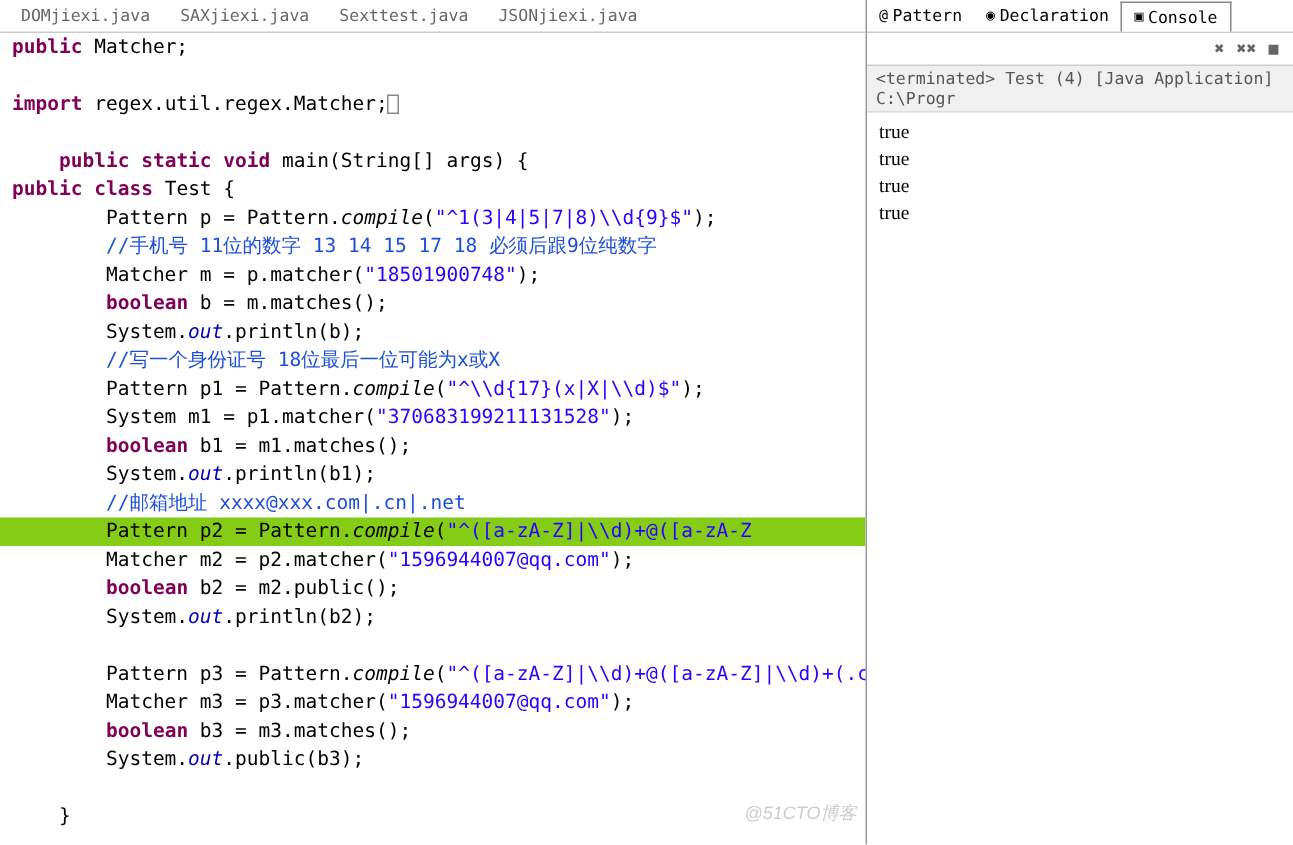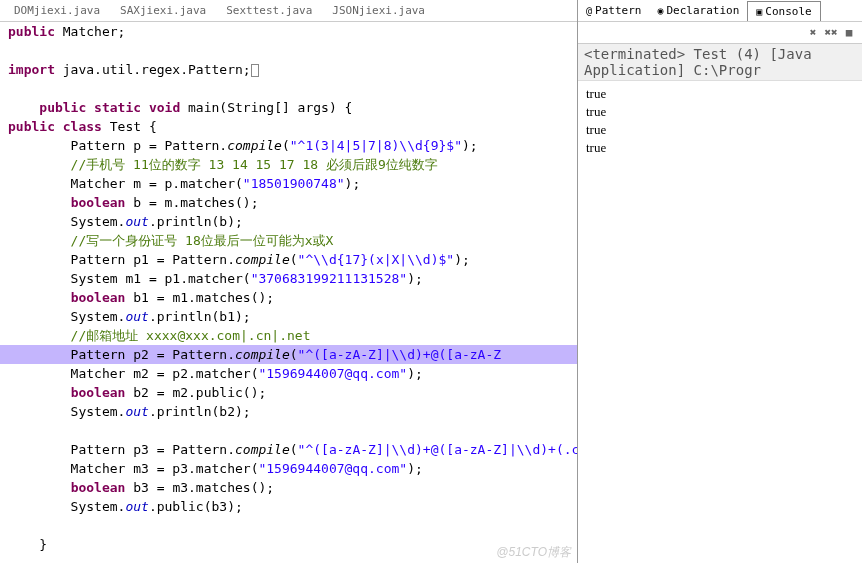--- a/index.html
+++ b/index.html
@@ -1,53 +1,53 @@
 <!DOCTYPE html>
 <html><head>
   <meta charset="utf-8">
   <style>
     * { margin: 0; padding: 0; box-sizing: border-box; }
     body { font-family: Consolas, monospace; font-size: 13px; background: #fff; display: flex; height: 563px; width: 862px; overflow: hidden; }
     .editor-pane { flex: 1; padding: 4px 0; overflow: hidden; position: relative; }
     .tabs-bar { display: flex; gap: 8px; padding: 0 8px; border-bottom: 1px solid #ccc; height: 18px; font-size: 11px; color: #666; }
     .tab { padding: 0 6px; }
     .code-line { padding: 0 8px; line-height: 19px; white-space: pre; }
-    .highlight-line { background: #c4b5fd; }
+    .highlight-line { background: #84cc16; }
     .kw { color: #7f0055; font-weight: bold; }
     .str { color: #2a00ff; }
-    .comm { color: #4d7c0f; }
+    .comm { color: #1d4ed8; }
     .static-it { color: #0000c0; font-style: italic; }
     .method-it { font-style: italic; }
     .cursor-box { display: inline-block; border: 1px solid #888; width: 8px; height: 13px; vertical-align: middle; }
     .right-pane { width: 285px; border-left: 1px solid #999; display: flex; flex-direction: column; }
     .right-tabs { display: flex; border-bottom: 1px solid #ccc; font-size: 11px; height: 22px; align-items: center; }
     .right-tab { padding: 3px 8px; display: flex; align-items: center; gap: 3px; }
     .right-tab.active { background: #fff; border: 1px solid #888; border-bottom: none; }
     .console-toolbar { display: flex; justify-content: flex-end; gap: 4px; padding: 2px 6px; border-bottom: 1px solid #ccc; height: 22px; align-items: center; }
     .tb-icon { width: 14px; height: 14px; display: flex; align-items: center; justify-content: center; font-size: 11px; color: #666; }
-    .console-status { font-size: 14px; padding: 2px 6px; background: #f0f0f0; border-bottom: 1px solid #ddd; color: #555; }
+    .console-status { font-size: 11px; padding: 2px 6px; background: #f0f0f0; border-bottom: 1px solid #ddd; color: #555; }
     .console-output { padding: 4px 8px; font-family: Liberation Serif, serif; font-size: 13px; }
     .console-output div { line-height: 18px; }
-    .watermark { position: absolute; bottom: 2px; right: 6px; color: #ccc; font-size: 12px; font-family: sans-serif; font-style: italic; }
+    .watermark { position: absolute; bottom: 12px; right: 6px; color: #ccc; font-size: 12px; font-family: sans-serif; font-style: italic; }
     .small-icon { font-size: 10px; }
   </style>
 </head>
 <body>
 
 <div class="editor-pane">
   <div class="tabs-bar">
     <div class="tab">DOMjiexi.java</div>
     <div class="tab">SAXjiexi.java</div>
     <div class="tab">Sexttest.java</div>
     <div class="tab">JSONjiexi.java</div>
   </div>
   <div>
     <div class="code-line"><span class="kw">public</span><span> Matcher;</span></div>
     <div class="code-line"> </div>
-    <div class="code-line"><span class="kw">import</span><span> java.util.regex.Pattern;</span><span class="cursor-box"></span></div>
+    <div class="code-line"><span class="kw">import</span><span> regex.util.regex.Matcher;</span><span class="cursor-box"></span></div>
     <div class="code-line"> </div>
     <div class="code-line">    <span class="kw">public</span> <span class="kw">static</span> <span class="kw">void</span><span> main(String[] args) {</span></div>
     <div class="code-line"><span class="kw">public</span> <span class="kw">class</span><span> Test {</span></div>
     <div class="code-line"><span>        Pattern p = Pattern.</span><span class="method-it">compile</span><span>(</span><span class="str">"^1(3|4|5|7|8)\\d{9}$"</span><span>);</span></div>
     <div class="code-line comm">        //手机号 11位的数字 13 14 15 17 18 必须后跟9位纯数字</div>
     <div class="code-line"><span>        Matcher m = p.matcher(</span><span class="str">"18501900748"</span><span>);</span></div>
     <div class="code-line">        <span class="kw">boolean</span><span> b = m.matches();</span></div>
     <div class="code-line"><span>        System.</span><span class="static-it">out</span><span>.println(b);</span></div>
     <div class="code-line comm">        //写一个身份证号 18位最后一位可能为x或X</div>
     <div class="code-line"><span>        Pattern p1 = Pattern.</span><span class="method-it">compile</span>(<span class="str">"^\\d{17}(x|X|\\d)$"</span><span>);</span></div>

